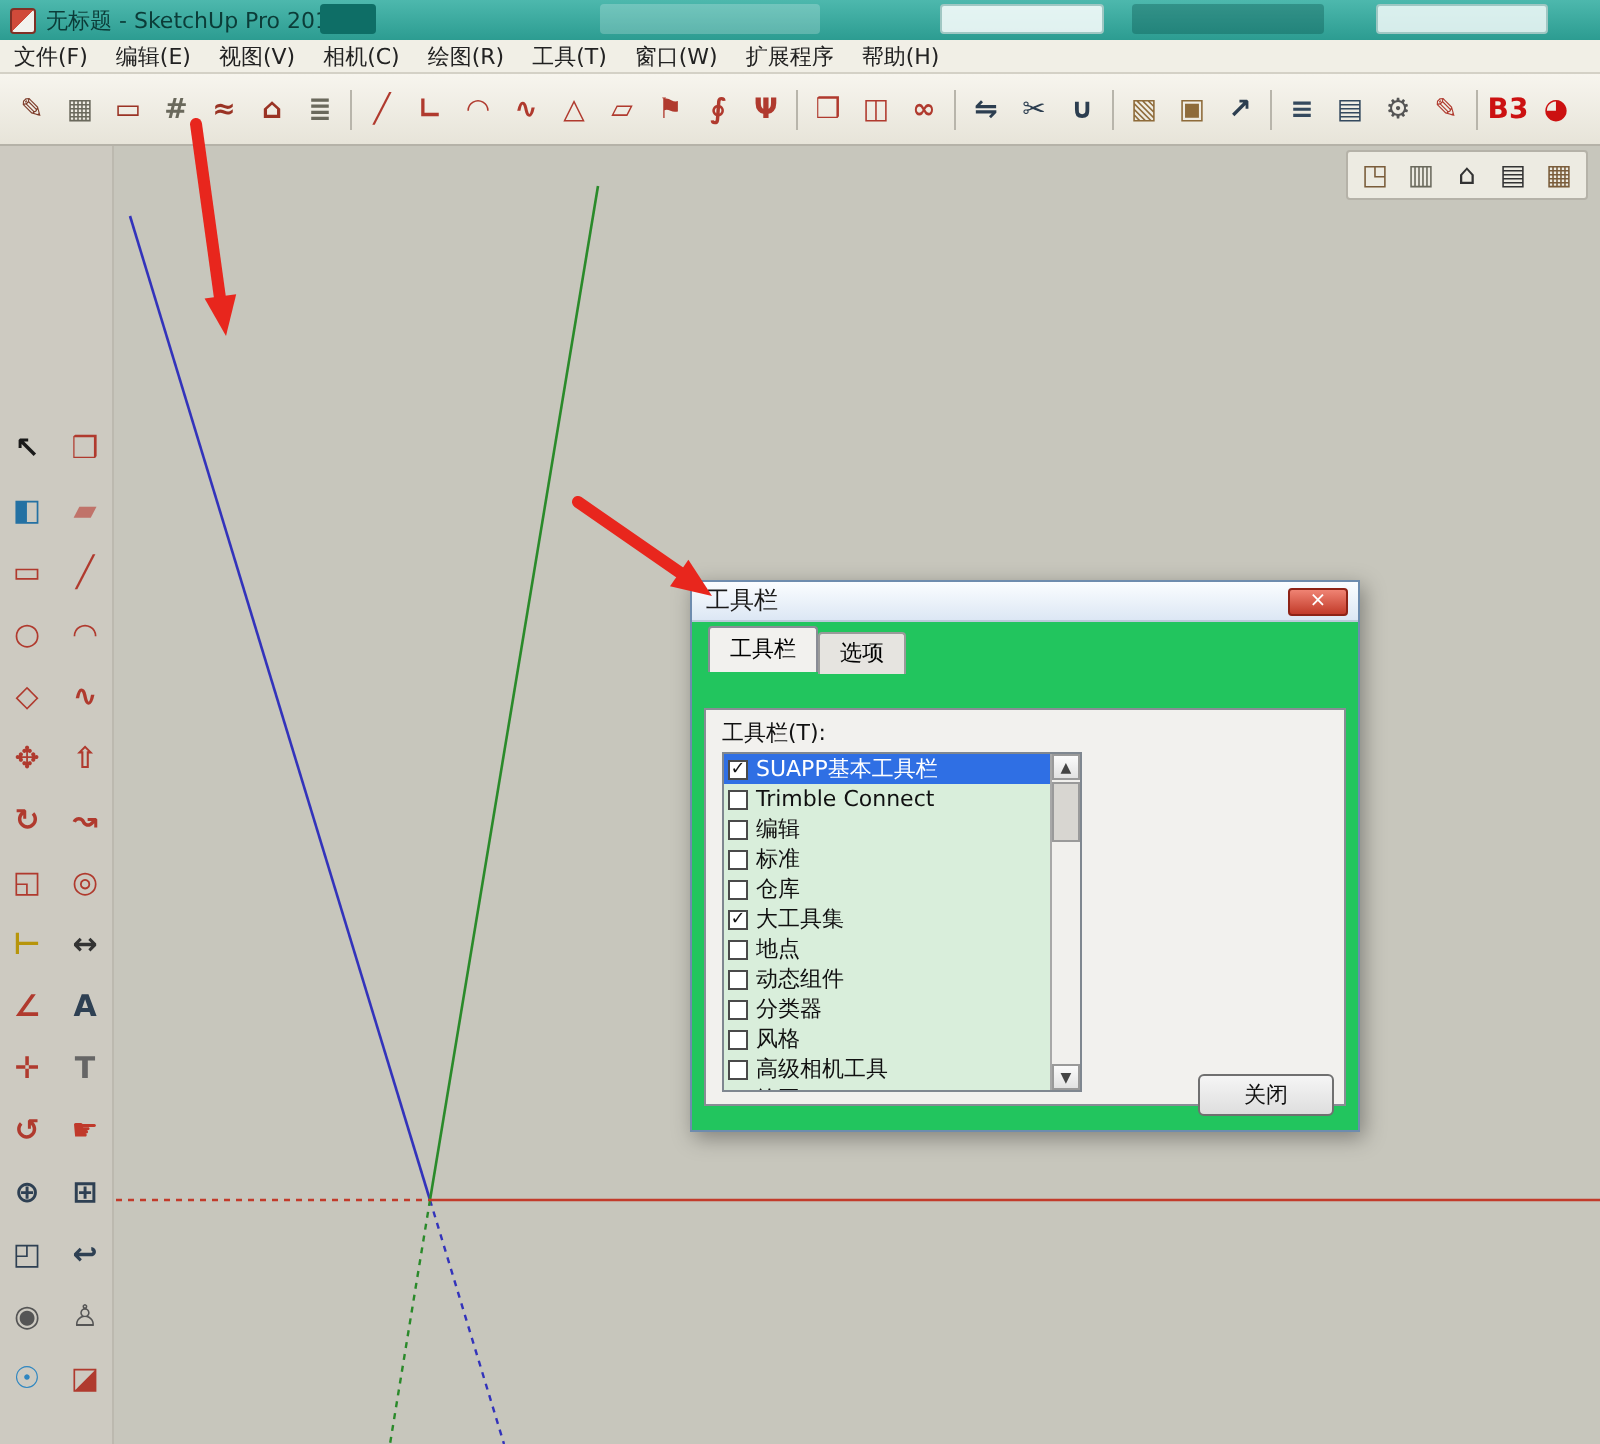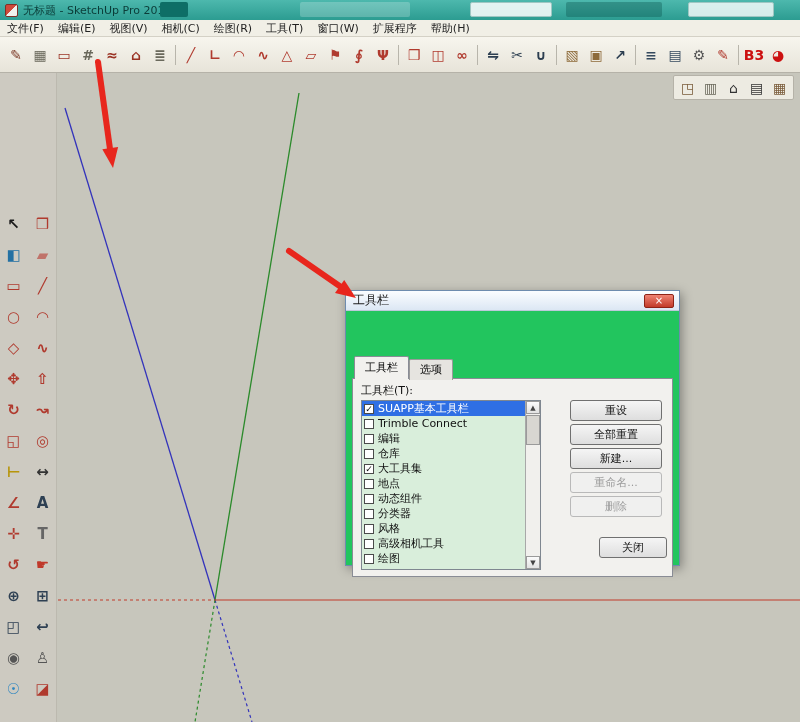--- a/index.html
+++ b/index.html
@@ -55,21 +55,21 @@
   .dialog { position:absolute; left:345px; top:217px; width:335px; height:276px;
     z-index:10; background:#22c55e; border:1px solid #6e8cae;
     box-shadow:2px 3px 10px rgba(0,0,0,.35); }
   .dlg-title { position:relative; height:20px;
     background:linear-gradient(#fbfdff,#dce7f4); border-bottom:1px solid #bcc9da;
     display:flex; align-items:center; padding-left:7px; font-size:12px; color:#1a1a1a; }
   .dlg-close { position:absolute; top:3px; right:5px; width:30px; height:14px;
     background:linear-gradient(#ef8373,#c23b2a); border:1px solid #8e2316;
     border-radius:2px; color:#fff; font-size:10px; line-height:12px;
     text-align:center; cursor:default; }
-  .dlg-body { position:absolute; left:0; right:0; top:20px; bottom:0; padding:20px 6px;margin-top:24px; }
+  .dlg-body { position:absolute; left:0; right:0; top:20px; bottom:0; padding:1px 6px; }
 
   .tabs { height:20px; padding-left:2px; position:relative; z-index:2; }
   .tab { display:inline-block; font-size:11px; padding:2px 10px 3px;
     border:1px solid #9a9a9a; border-bottom:none; border-radius:2px 2px 0 0;
     background:#e6e4e0; position:relative; top:3px; cursor:default; }
   .tab.active { background:#f2f1ee; border-color:#898c95; top:1px; padding:3px 10px 4px; }
 
   .panel { position:absolute; left:6px; right:6px; top:43px; height:199px;
     border:1px solid #898c95; background:#f2f1ee; }
   .lbl { position:absolute; left:8px; top:4px; font-size:11px; color:#111; }
@@ -243,20 +243,24 @@
                 <div class="li">
                   <span class="cb"></span>
                   <span class="li-label">Trimble Connect</span>
                 </div>
                 <div class="li">
                   <span class="cb"></span>
                   <span class="li-label">编辑</span>
                 </div>
                 <div class="li">
                   <span class="cb"></span>
+                  <span class="li-label">标准</span>
+                </div>
+                <div class="li">
+                  <span class="cb"></span>
                   <span class="li-label">仓库</span>
                 </div>
                 <div class="li">
                   <span class="cb">✓</span>
                   <span class="li-label">大工具集</span>
                 </div>
                 <div class="li">
                   <span class="cb"></span>
                   <span class="li-label">地点</span>
                 </div>
@@ -280,27 +284,20 @@
                   <span class="cb"></span>
                   <span class="li-label">绘图</span>
                 </div>
               </div>
             <div class="sbar">
               <span class="sb-up">▲</span>
               <span class="sb-thumb"></span>
               <span class="sb-dn">▼</span>
             </div>
           </div>
-          <div class="btn-col">
-              <button class="win-btn">重设</button>
-              <button class="win-btn">全部重置</button>
-              <button class="win-btn">新建...</button>
-              <button class="win-btn disabled" disabled="">重命名...</button>
-              <button class="win-btn disabled" disabled="">删除</button>
-            </div>
         </div>
         <button class="win-btn close-btn">关闭</button>
       </div>
     </div>
 
   </div>
 
   <svg class="anno" width="800" height="722" viewBox="0 0 800 722">
     <line x1="98" y1="62" x2="110" y2="149" stroke="#e8261d" stroke-width="6" stroke-linecap="round"></line>
     <polygon points="113,168 102.3,149.3 118.1,147.1" fill="#e8261d"></polygon>

